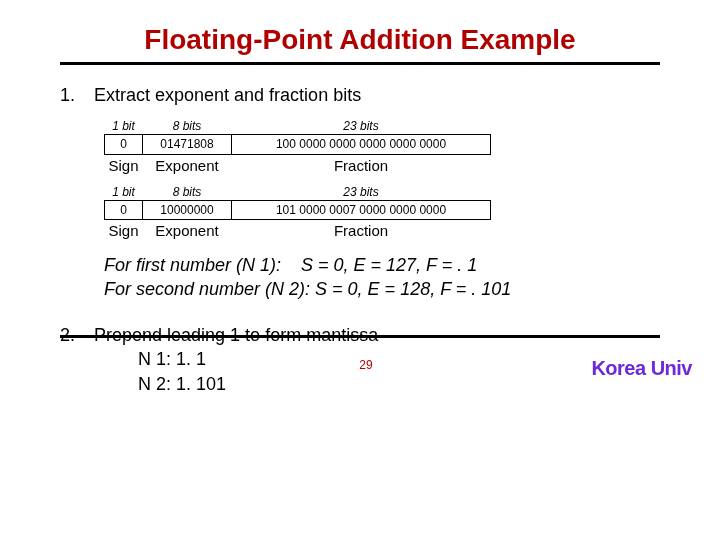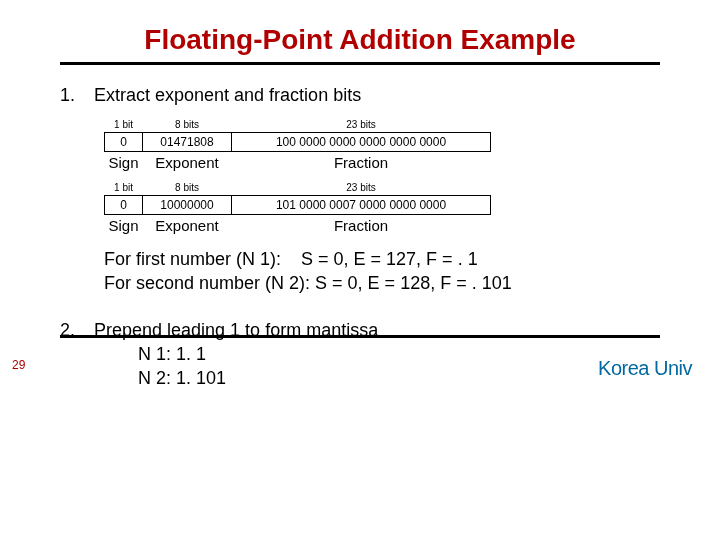--- a/index.html
+++ b/index.html
@@ -58,64 +58,65 @@
     table-layout: fixed;
   }
   .tbl td, .tbl th {
     border: 1px solid #000;
     padding: 1px 4px;
     text-align: center;
     white-space: nowrap;
   }
   .tbl .topcell {
     border: none;
-    font-size: 10px;
+    font-size: 12px;
     padding-bottom: 0;
+    font-style: italic;
   }
   .tbl .lbl {
     border: none;
     font-weight: normal;
     font-size: 15px;
     padding-top: 1px;
   }
   .w-sign { width: 24px; }
   .w-exp  { width: 80px; }
   .w-frac { width: 250px; }
   .extract-lines {
     margin: 8px 0 22px 44px;
     font-size: 18px;
   }
-  .extract-lines .row { white-space: pre; }
+  .extract-lines .row { white-space: pre; font-style: italic; }
   .indent-mantissa {
     margin-left: 44px;
   }
   .hr-bottom {
     position: absolute;
     left: 60px;
     right: 60px;
     bottom: 54px;
     border: none;
     border-top: 3px solid #000;
   }
   .page-num {
     position: absolute;
     left: 0;
     right: 0;
     bottom: 28px;
-    text-align: left;
+    text-align: center;
     color: #b00000;
     font-size: 12px;
     padding-left: 12px;
   }
   .footer-logo {
     position: absolute;
     right: 28px;
     bottom: 20px;
-    color: #0369a1;
-    font-weight: normal;
+    color: #6d28d9;
+    font-weight: bold;
     font-size: 20px;
     letter-spacing: -0.5px;
   }
 </style>
 </head>
 <body>
 
 <div class="slide">
 
   <div class="title">Floating-Point Addition Example</div>

